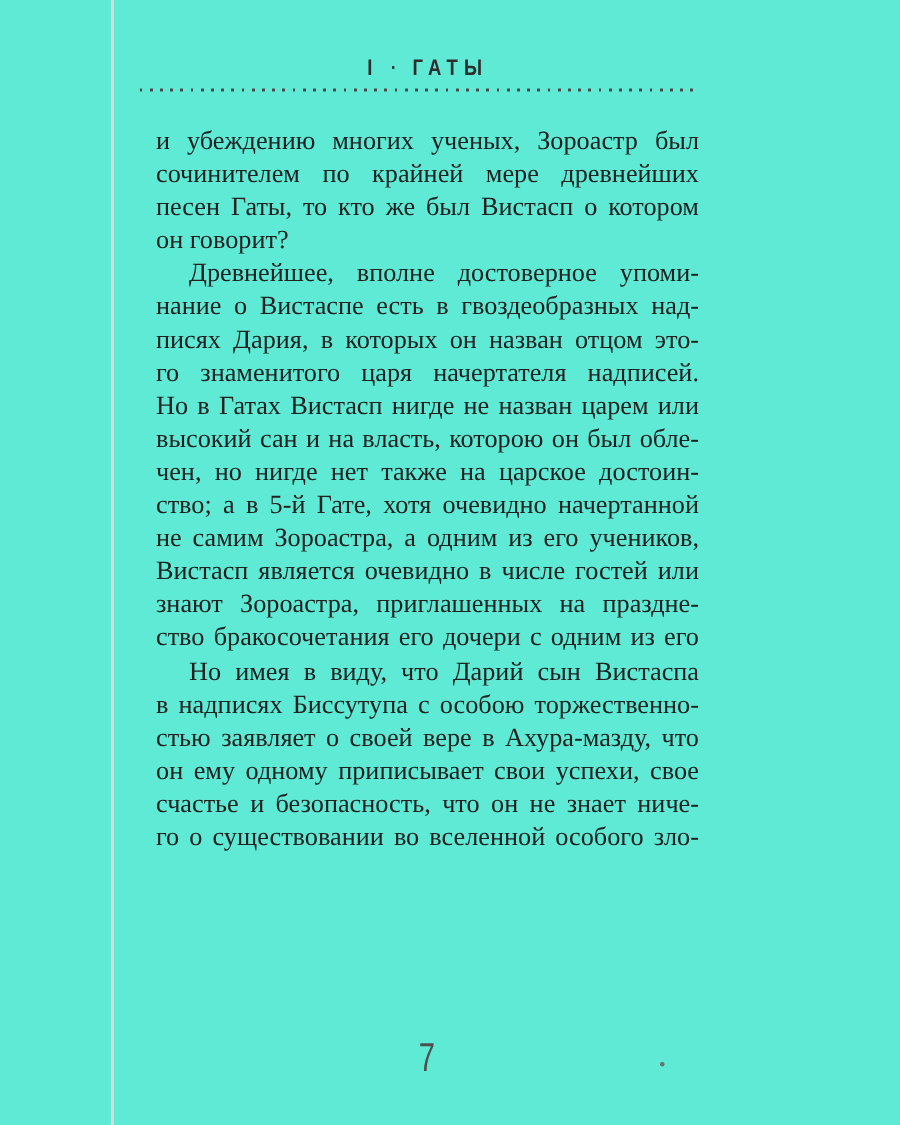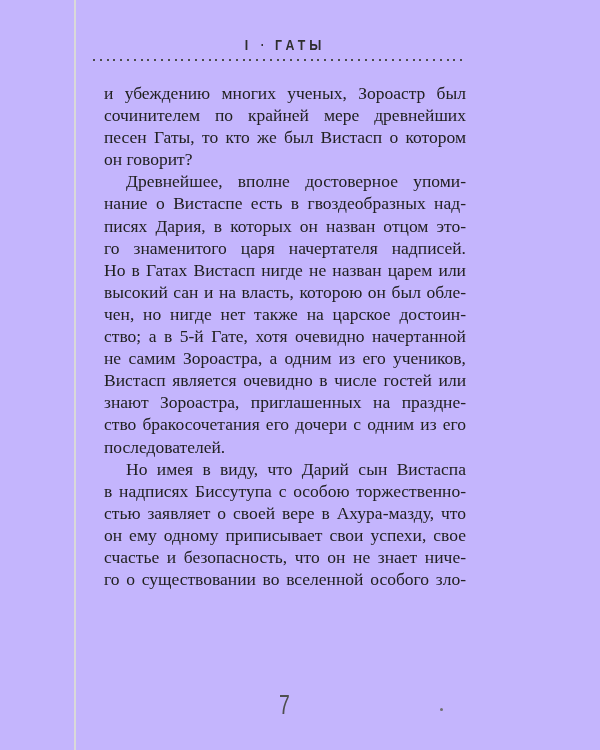--- a/index.html
+++ b/index.html
@@ -3,21 +3,21 @@
 <meta charset="utf-8">
 <style>
   html, body {
     margin: 0;
     padding: 0;
   }
   .page {
     position: relative;
     width: 600px;
     height: 750px;
-    background: #c4b5fd;
+    background: #5eead4;
     overflow: hidden;
     font-family: "Liberation Serif", serif;
   }
   .edge-line {
     position: absolute;
     left: 74px;
     top: 0;
     width: 2px;
     height: 750px;
     background: #d9d9d9;
@@ -137,21 +137,20 @@
       <div class="line just">писях Дария, в которых он назван отцом это-</div>
       <div class="line just">го знаменитого царя начертателя надписей.</div>
       <div class="line just">Но в Гатах Вистасп нигде не назван царем или</div>
       <div class="line just">высокий сан и на власть, которою он был обле-</div>
       <div class="line just">чен, но нигде нет также на царское достоин-</div>
       <div class="line just">ство; а в 5-й Гате, хотя очевидно начертанной</div>
       <div class="line just">не самим Зороастра, а одним из его учеников,</div>
       <div class="line just">Вистасп является очевидно в числе гостей или</div>
       <div class="line just">знают Зороастра, приглашенных на праздне-</div>
       <div class="line just">ство бракосочетания его дочери с одним из его</div>
-      <div class="line">последователей.</div>
       <div class="line just indent">Но имея в виду, что Дарий сын Вистаспа</div>
       <div class="line just">в надписях Биссутупа с особою торжественно-</div>
       <div class="line just">стью заявляет о своей вере в Ахура-мазду, что</div>
       <div class="line just">он ему одному приписывает свои успехи, свое</div>
       <div class="line just">счастье и безопасность, что он не знает ниче-</div>
       <div class="line just">го о существовании во вселенной особого зло-</div>
     </div>
 
   <div class="footer">
     <span class="page-num">7</span>

